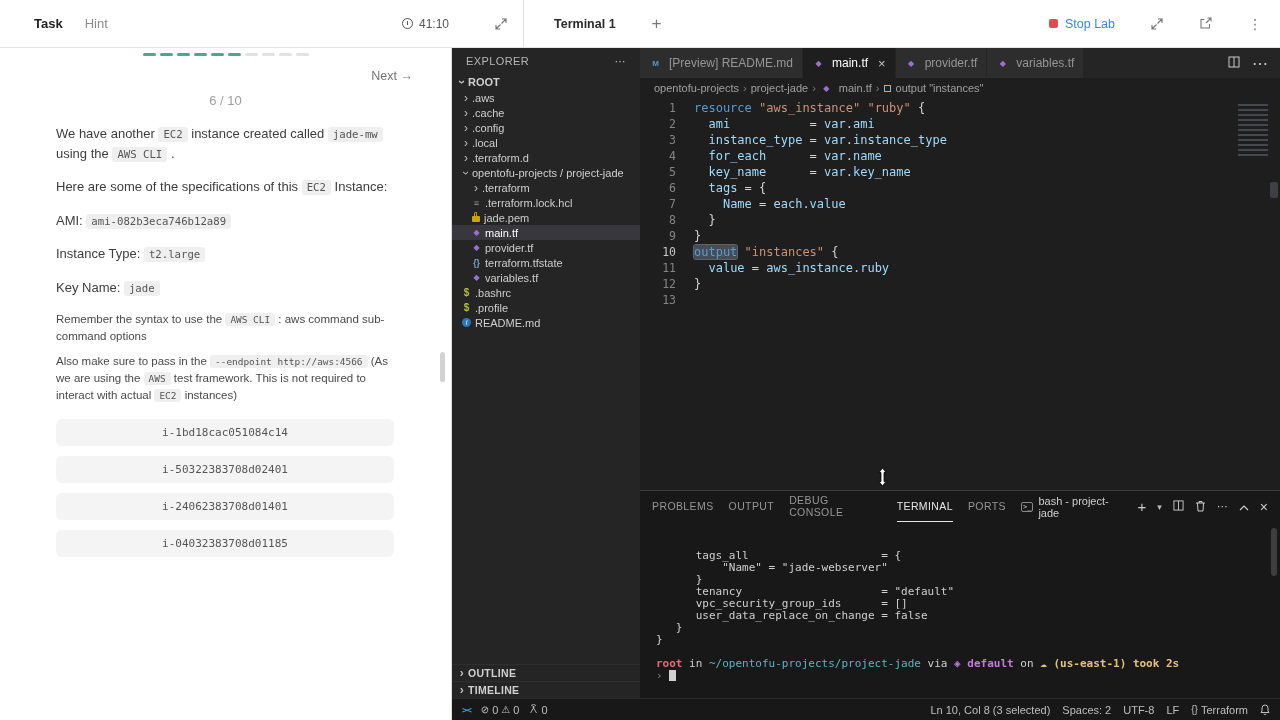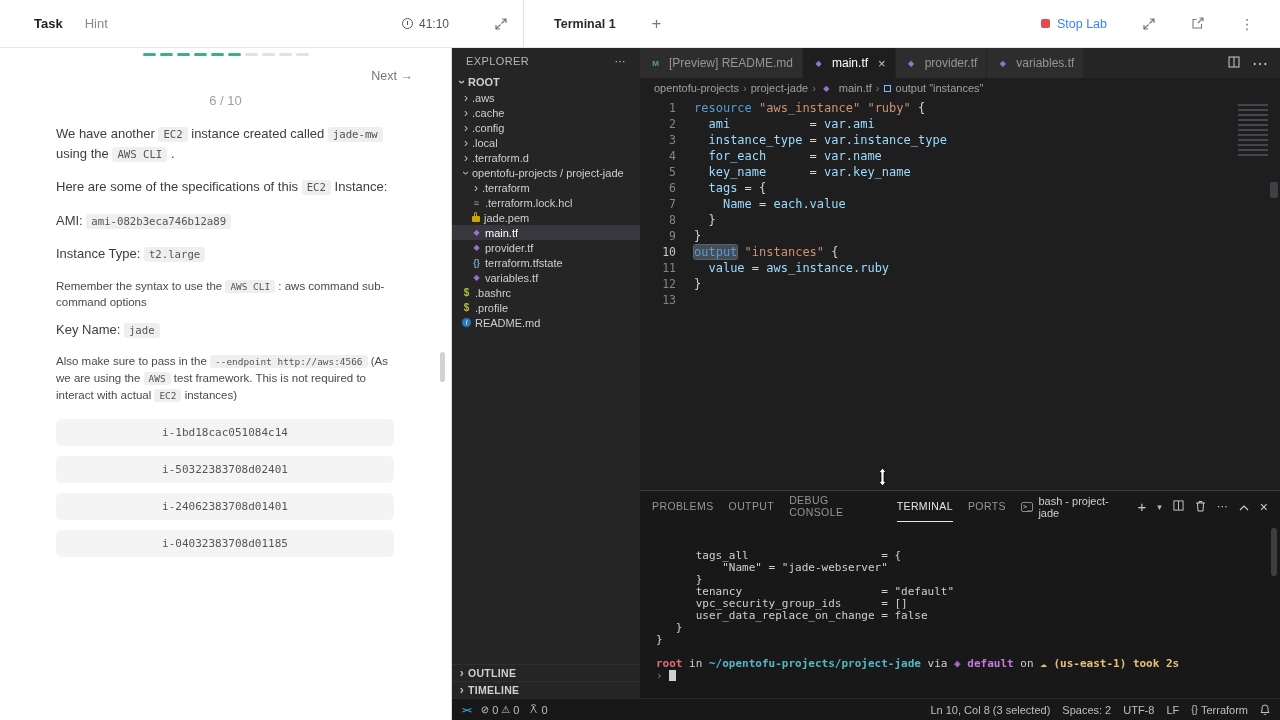--- a/index.html
+++ b/index.html
@@ -8,21 +8,21 @@
 
   
   .topbar{height:48px;display:flex;background:#fff;border-bottom:1px solid #e6e6e6}
   .tb-left{width:524px;display:flex;align-items:center;padding:0 16px 0 34px;gap:22px;border-right:1px solid #e2e2e2}
   .tab-task{font-weight:bold;font-size:13px;color:#1f1f1f;cursor:pointer}
   .tab-hint{font-size:13px;color:#8a8a8a;cursor:pointer}
   .timer{margin-left:auto;display:flex;align-items:center;gap:6px;color:#555;font-size:12px}
   .clock{width:11px;height:11px;border:1.5px solid #555;border-radius:50%;position:relative}
   .clock::after{content:"";position:absolute;left:4px;top:1.5px;width:1.5px;height:4px;background:#555}
   .tb-icon{display:inline-flex;align-items:center;justify-content:center;color:#777}
-  .tb-right{flex:1;display:flex;align-items:center;padding:0 26px 0 30px;gap:36px}
+  .tb-right{flex:1;display:flex;align-items:center;padding:0 18px 0 30px;gap:36px}
   .term-tab{font-size:12.5px;color:#2b2b2b;font-weight:600}
   .plus-btn{color:#777;font-size:17px;line-height:1}
   .stoplab{margin-left:auto;display:flex;align-items:center;gap:7px;color:#3b82f6;font-size:12.5px;font-weight:500}
   .stop-dot{width:9px;height:9px;border-radius:2px;background:#e5484d;display:inline-block}
   .tb-right .tb-icon{margin-left:0}
   .kebab{font-size:14px;color:#777}
 
   
   .main{display:flex;height:672px}
 
@@ -102,21 +102,21 @@
   .ptab.active{color:#e7e7e7;border-bottom-color:#e7e7e7}
   .panel-actions{margin-left:auto;display:flex;align-items:center;gap:11px;color:#ccc;font-size:11px}
   .shell-pick{display:flex;align-items:center;gap:5px;color:#cfcfcf}
   .term-glyph{font-family:"DejaVu Sans Mono",monospace;font-size:7px;border:1px solid #888;border-radius:2px;padding:0 1px;color:#ccc}
   .pa-plus{font-size:15px;line-height:1}
   .pa-chev{font-size:9px;color:#bbb}
   .term{flex:1;position:relative;padding:28px 12px 4px 16px;font-family:"DejaVu Sans Mono",monospace;font-size:11px;line-height:12px;overflow:hidden}
   .tline{white-space:pre;height:12px}
   .tt-pln{color:#cfcfcf}
   .tt-red{color:#e06c75;font-weight:bold}
-  .tt-cyan{color:#56b6c2;font-weight:bold}
+  .tt-cyan{color:#56b6c2;font-weight:normal}
   .tt-purple{color:#c678dd;font-weight:bold}
   .tt-yellow{color:#e5c07b;font-weight:bold}
   .tt-dim{color:#8a8a8a}
   .tcursor{display:inline-block;width:7px;height:11px;background:#d0d0d0;vertical-align:-2px}
   .term-scroll{position:absolute;right:3px;top:6px;width:6px;height:48px;background:rgba(120,120,120,.4);border-radius:3px}
 
   
   .statusbar{height:22px;background:#181818;border-top:1px solid #2b2b2b;display:flex;align-items:center;font-size:11px;color:#bfbfbf;padding:0 10px;gap:10px}
   .sb-item{display:inline-flex;align-items:center;gap:3px;cursor:pointer}
   .remote{color:#39a7dd;font-weight:bold;font-size:9px;letter-spacing:-1px;font-family:"DejaVu Sans Mono",monospace}
@@ -182,22 +182,22 @@
     <div class="next-row">
       <span class="next-link">Next →</span>
     </div>
     <div class="page-ind">6 / 10</div>
     <div class="task-content">
       <div>
           <div class="para p"><span>We have another </span><code class="badge">EC2</code><span> instance created called </span><code class="badge">jade-mw</code><span> using the </span><code class="badge">AWS CLI</code><span> .</span></div>
           <div class="para p"><span>Here are some of the specifications of this </span><code class="badge">EC2</code><span> Instance:</span></div>
           <div class="para p"><span>AMI: </span><code class="badge">ami-082b3eca746b12a89</code></div>
           <div class="para p"><span>Instance Type: </span><code class="badge">t2.large</code></div>
+          <div class="para p"><span>Key Name: </span><code class="badge">jade</code></div>
           <div class="para small"><span>Remember the syntax to use the </span><code class="badge">AWS CLI</code><span> : aws command sub-command options</span></div>
-          <div class="para p"><span>Key Name: </span><code class="badge">jade</code></div>
           <div class="para small"><span>Also make sure to pass in the </span><code class="badge">--endpoint http://aws:4566</code><span> (As we are using the </span><code class="badge">AWS</code><span> test framework. This is not required to interact with actual </span><code class="badge">EC2</code><span> instances)</span></div>
         </div>
       <div class="options">
           <div class="opt">i-1bd18cac051084c14</div>
           <div class="opt">i-50322383708d02401</div>
           <div class="opt">i-24062383708d01401</div>
           <div class="opt">i-04032383708d01185</div>
         </div>
     </div>
     <div class="drag"></div>

